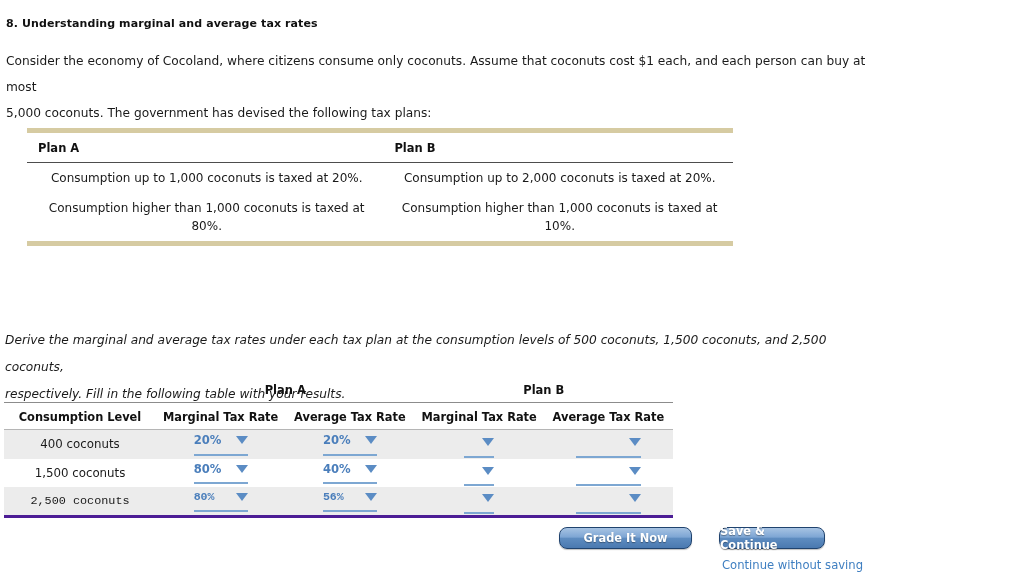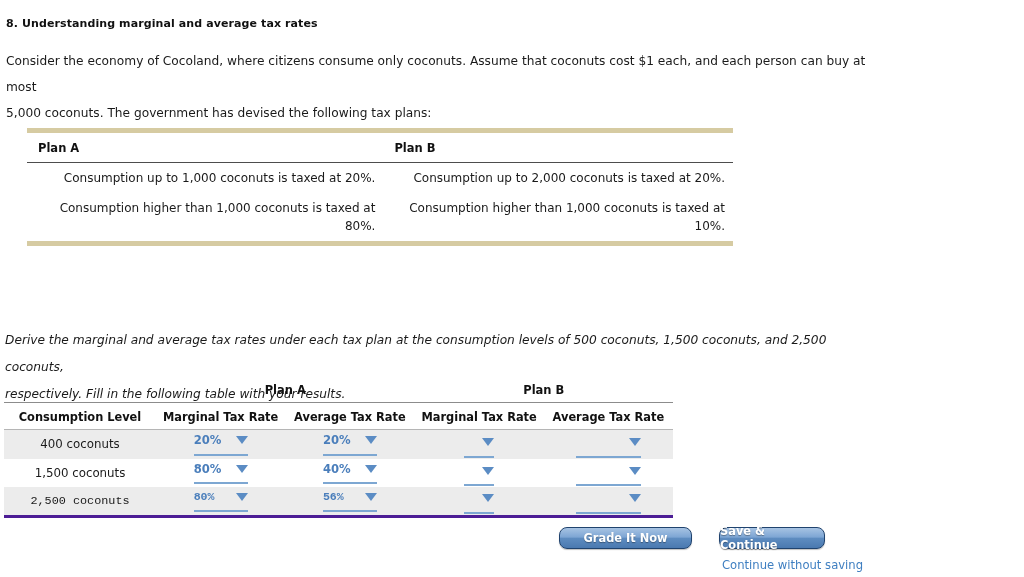--- a/index.html
+++ b/index.html
@@ -51,21 +51,21 @@
   }
   .plan-table th {
     text-align: left;
     font-size: 11.5px;
     font-weight: bold;
     color: #111111;
     padding: 8px 0 7px 11px;
     border-bottom: 1.5px solid #4d4d4d;
   }
   .plan-table td {
-    text-align: right;
+    text-align: center;
     font-size: 12px;
     color: #1a1a1a;
     padding: 6px 8px 6px 11px;
     line-height: 18px;
   }
   .plan-col-a { width: 50.5%; }
   .plan-col-b { width: 49.5%; }
 
   
   .derive {

